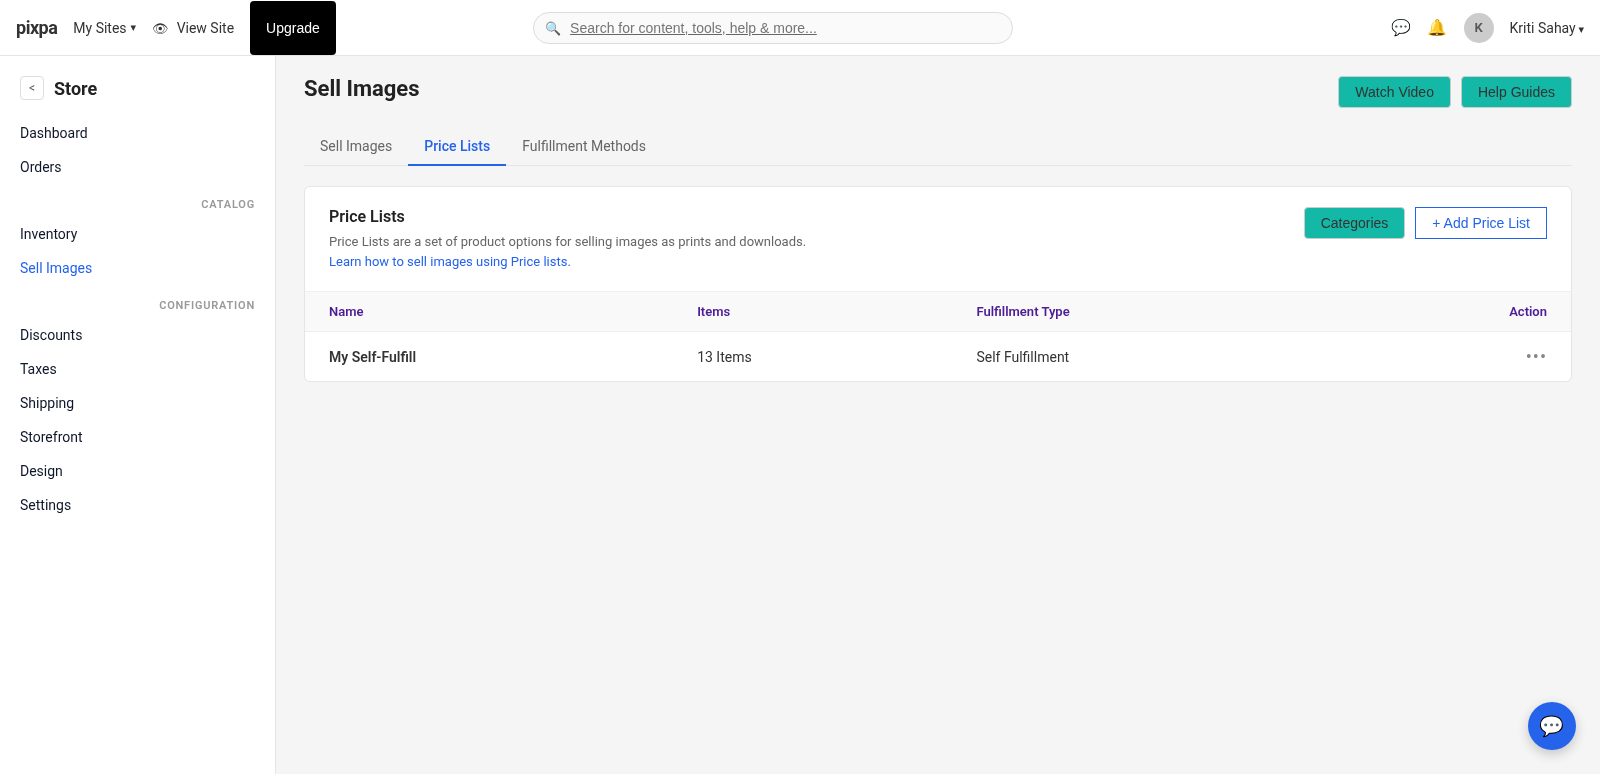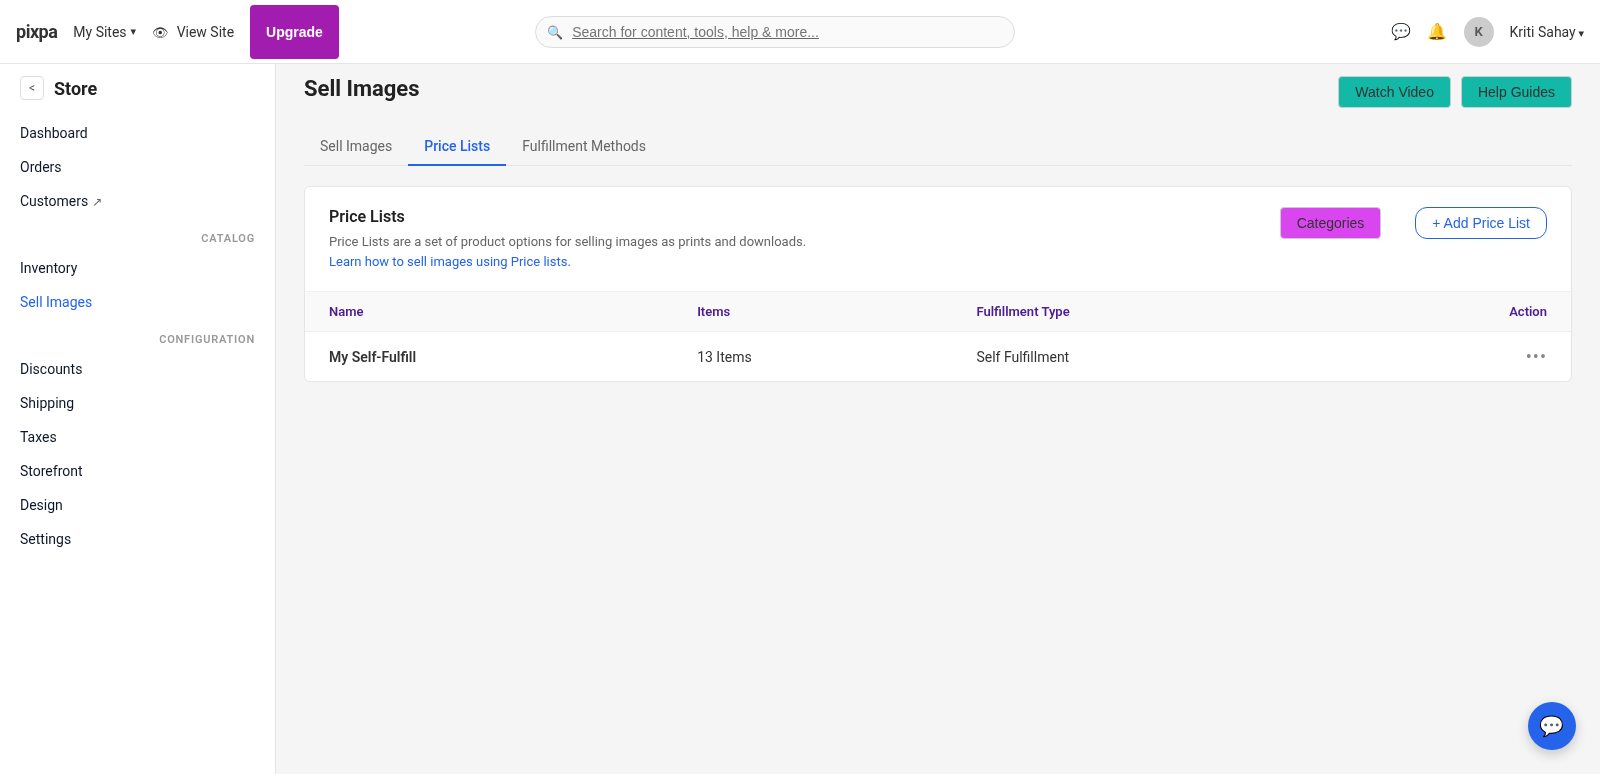--- a/index.html
+++ b/index.html
@@ -1,20 +1,20 @@
 <!DOCTYPE html>
 <html><head>
   <meta charset="utf-8">
   <style>
     * { box-sizing: border-box; margin: 0; padding: 0; }
     body { font-family: -apple-system, BlinkMacSystemFont, 'Segoe UI', Roboto, sans-serif; font-size: 14px; color: #333; background: #f5f5f5; height: 774px; overflow: hidden; }
 
     
     .topnav {
-      height: 64px;
+      height: 56px;
       background: #fff;
       border-bottom: 1px solid #e5e5e5;
       display: flex;
       align-items: center;
       padding: 0 16px;
       gap: 16px;
       position: fixed;
       top: 0; left: 0; right: 0;
       z-index: 100;
     }
@@ -34,27 +34,27 @@
     }
     .topnav-viewsite {
       display: flex;
       align-items: center;
       gap: 4px;
       font-size: 14px;
       color: #333;
       cursor: pointer;
     }
     .topnav-upgrade {
-      background: #a21caf;
+      background: #000000;
       color: #fff;
       border: none;
       border-radius: 4px;
       padding: 19px 16px;
       font-size: 14px;
-      font-weight: 700;
+      font-weight: 400;
       cursor: pointer;
     }
     .topnav-search {
       flex: 1;
       max-width: 480px;
       margin: 0 auto;
       position: relative;
     }
     .topnav-search input {
       width: 100%;
@@ -257,38 +257,37 @@
     .card-desc a {
       color: #2563eb;
       text-decoration: none;
     }
     .card-actions {
       display: flex;
       gap: 10px;
       align-items: center;
     }
     .btn-outline {
-      background: #d946ef;
+      background: #14b8a6;
       border: 1px solid #ccc;
       border-radius: 4px;
       padding: 7px 16px;
       font-size: 14px;
       cursor: pointer;
       color: #333;
     }
     .btn-primary-outline {
       background: #fff;
       border: 1px solid #2563eb;
-      border-radius: 12px;
+      border-radius: 0;
       padding: 7px 16px;
       font-size: 14px;
       cursor: pointer;
       color: #2563eb;
       font-weight: 500;
-      margin-left: 24px;
     }
 
     
     .table {
       width: 100%;
       border-collapse: collapse;
     }
     .table thead tr {
       background: #f9f9f9;
     }
@@ -382,30 +381,29 @@
 <div class="layout">
 
   <aside class="sidebar">
     <div class="sidebar-header">
       <div class="sidebar-back-btn">&lt;</div>
       <span class="sidebar-title">Store</span>
     </div>
 
     <a class="sidebar-nav-item">Dashboard</a>
     <a class="sidebar-nav-item">Orders</a>
-    <a class="sidebar-nav-item ext">Customers</a>
 
     <div class="sidebar-section-label">CATALOG</div>
     <a class="sidebar-nav-item">Inventory</a>
     <a class="sidebar-nav-item active">Sell Images</a>
 
     <div class="sidebar-section-label">CONFIGURATION</div>
     <a class="sidebar-nav-item">Discounts</a>
+    <a class="sidebar-nav-item">Taxes</a>
     <a class="sidebar-nav-item">Shipping</a>
-    <a class="sidebar-nav-item">Taxes</a>
     <a class="sidebar-nav-item">Storefront</a>
     <a class="sidebar-nav-item">Design</a>
     <a class="sidebar-nav-item">Settings</a>
   </aside>
 
   <main class="main">
 
     <div class="page-header">
       <h1 class="page-title">Sell Images</h1>
       <div class="page-actions">

